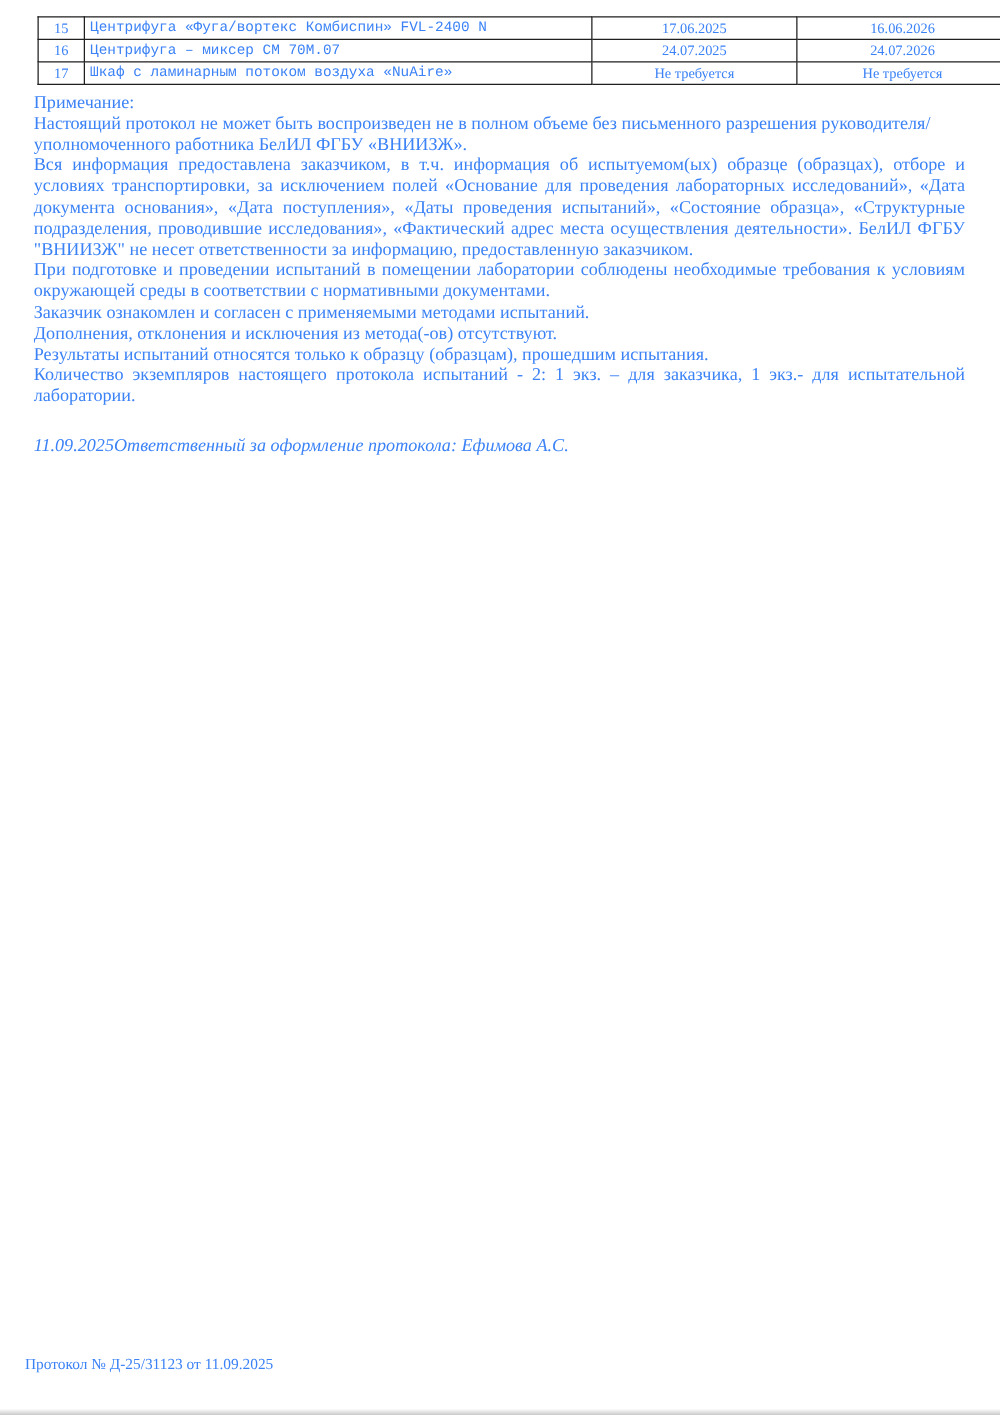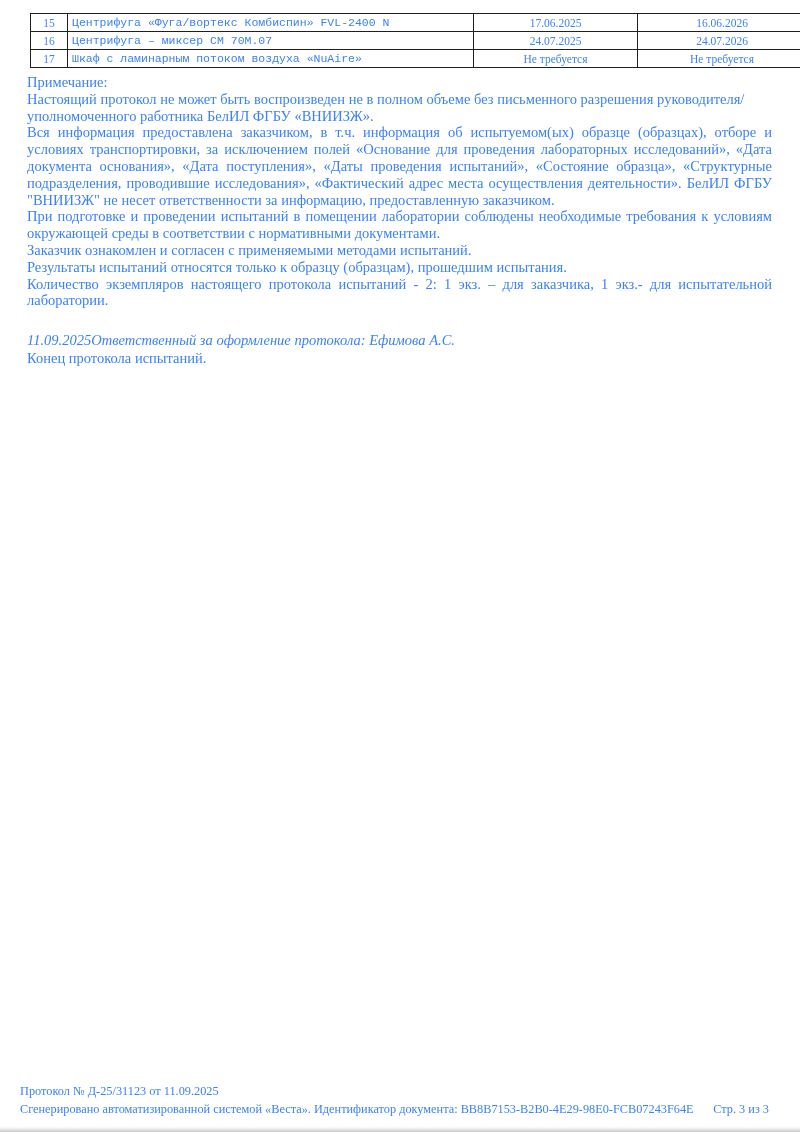--- a/index.html
+++ b/index.html
@@ -92,32 +92,28 @@
       </tr>
     </tbody>
   </table>
 
   <div class="note">
     <p>Примечание:</p>
     <p>Настоящий протокол не может быть воспроизведен не в полном объеме без письменного разрешения руководителя/уполномоченного работника БелИЛ ФГБУ «ВНИИЗЖ».</p>
     <p class="just">Вся информация предоставлена заказчиком, в т.ч. информация об испытуемом(ых) образце (образцах), отборе и условиях транспортировки, за исключением полей «Основание для проведения лабораторных исследований», «Дата документа основания», «Дата поступления», «Даты проведения испытаний», «Состояние образца», «Структурные подразделения, проводившие исследования», «Фактический адрес места осуществления деятельности». БелИЛ ФГБУ "ВНИИЗЖ" не несет ответственности за информацию, предоставленную заказчиком.</p>
     <p class="just">При подготовке и проведении испытаний в помещении лаборатории соблюдены необходимые требования к условиям окружающей среды в соответствии с нормативными документами.</p>
     <p>Заказчик ознакомлен и согласен с применяемыми методами испытаний.</p>
+    <p>Дополнения, отклонения и исключения из метода(-ов) отсутствуют.</p>
     <p>Результаты испытаний относятся только к образцу (образцам), прошедшим испытания.</p>
     <p class="just">Количество экземпляров настоящего протокола испытаний - 2: 1 экз. – для заказчика, 1 экз.- для испытательной лаборатории.</p>
   </div>
 
   <div class="signoff-row">
     <span>11.09.2025</span>
     <span>Ответственный за оформление протокола: Ефимова А.С.</span>
   </div>
-  <div class="end-line">Конец протокола испытаний.</div>
 
   <div class="footer">
     <div>Протокол № Д-25/31123 от 11.09.2025</div>
-    <div class="footer-row2">
-      <span>Сгенерировано автоматизированной системой «Веста». Идентификатор документа: BB8B7153-B2B0-4E29-98E0-FCB07243F64E</span>
-      <span>Стр. 3 из 3</span>
-    </div>
   </div>
 
   <div class="scan-edge"></div>
 </div>
 
 </body></html>

